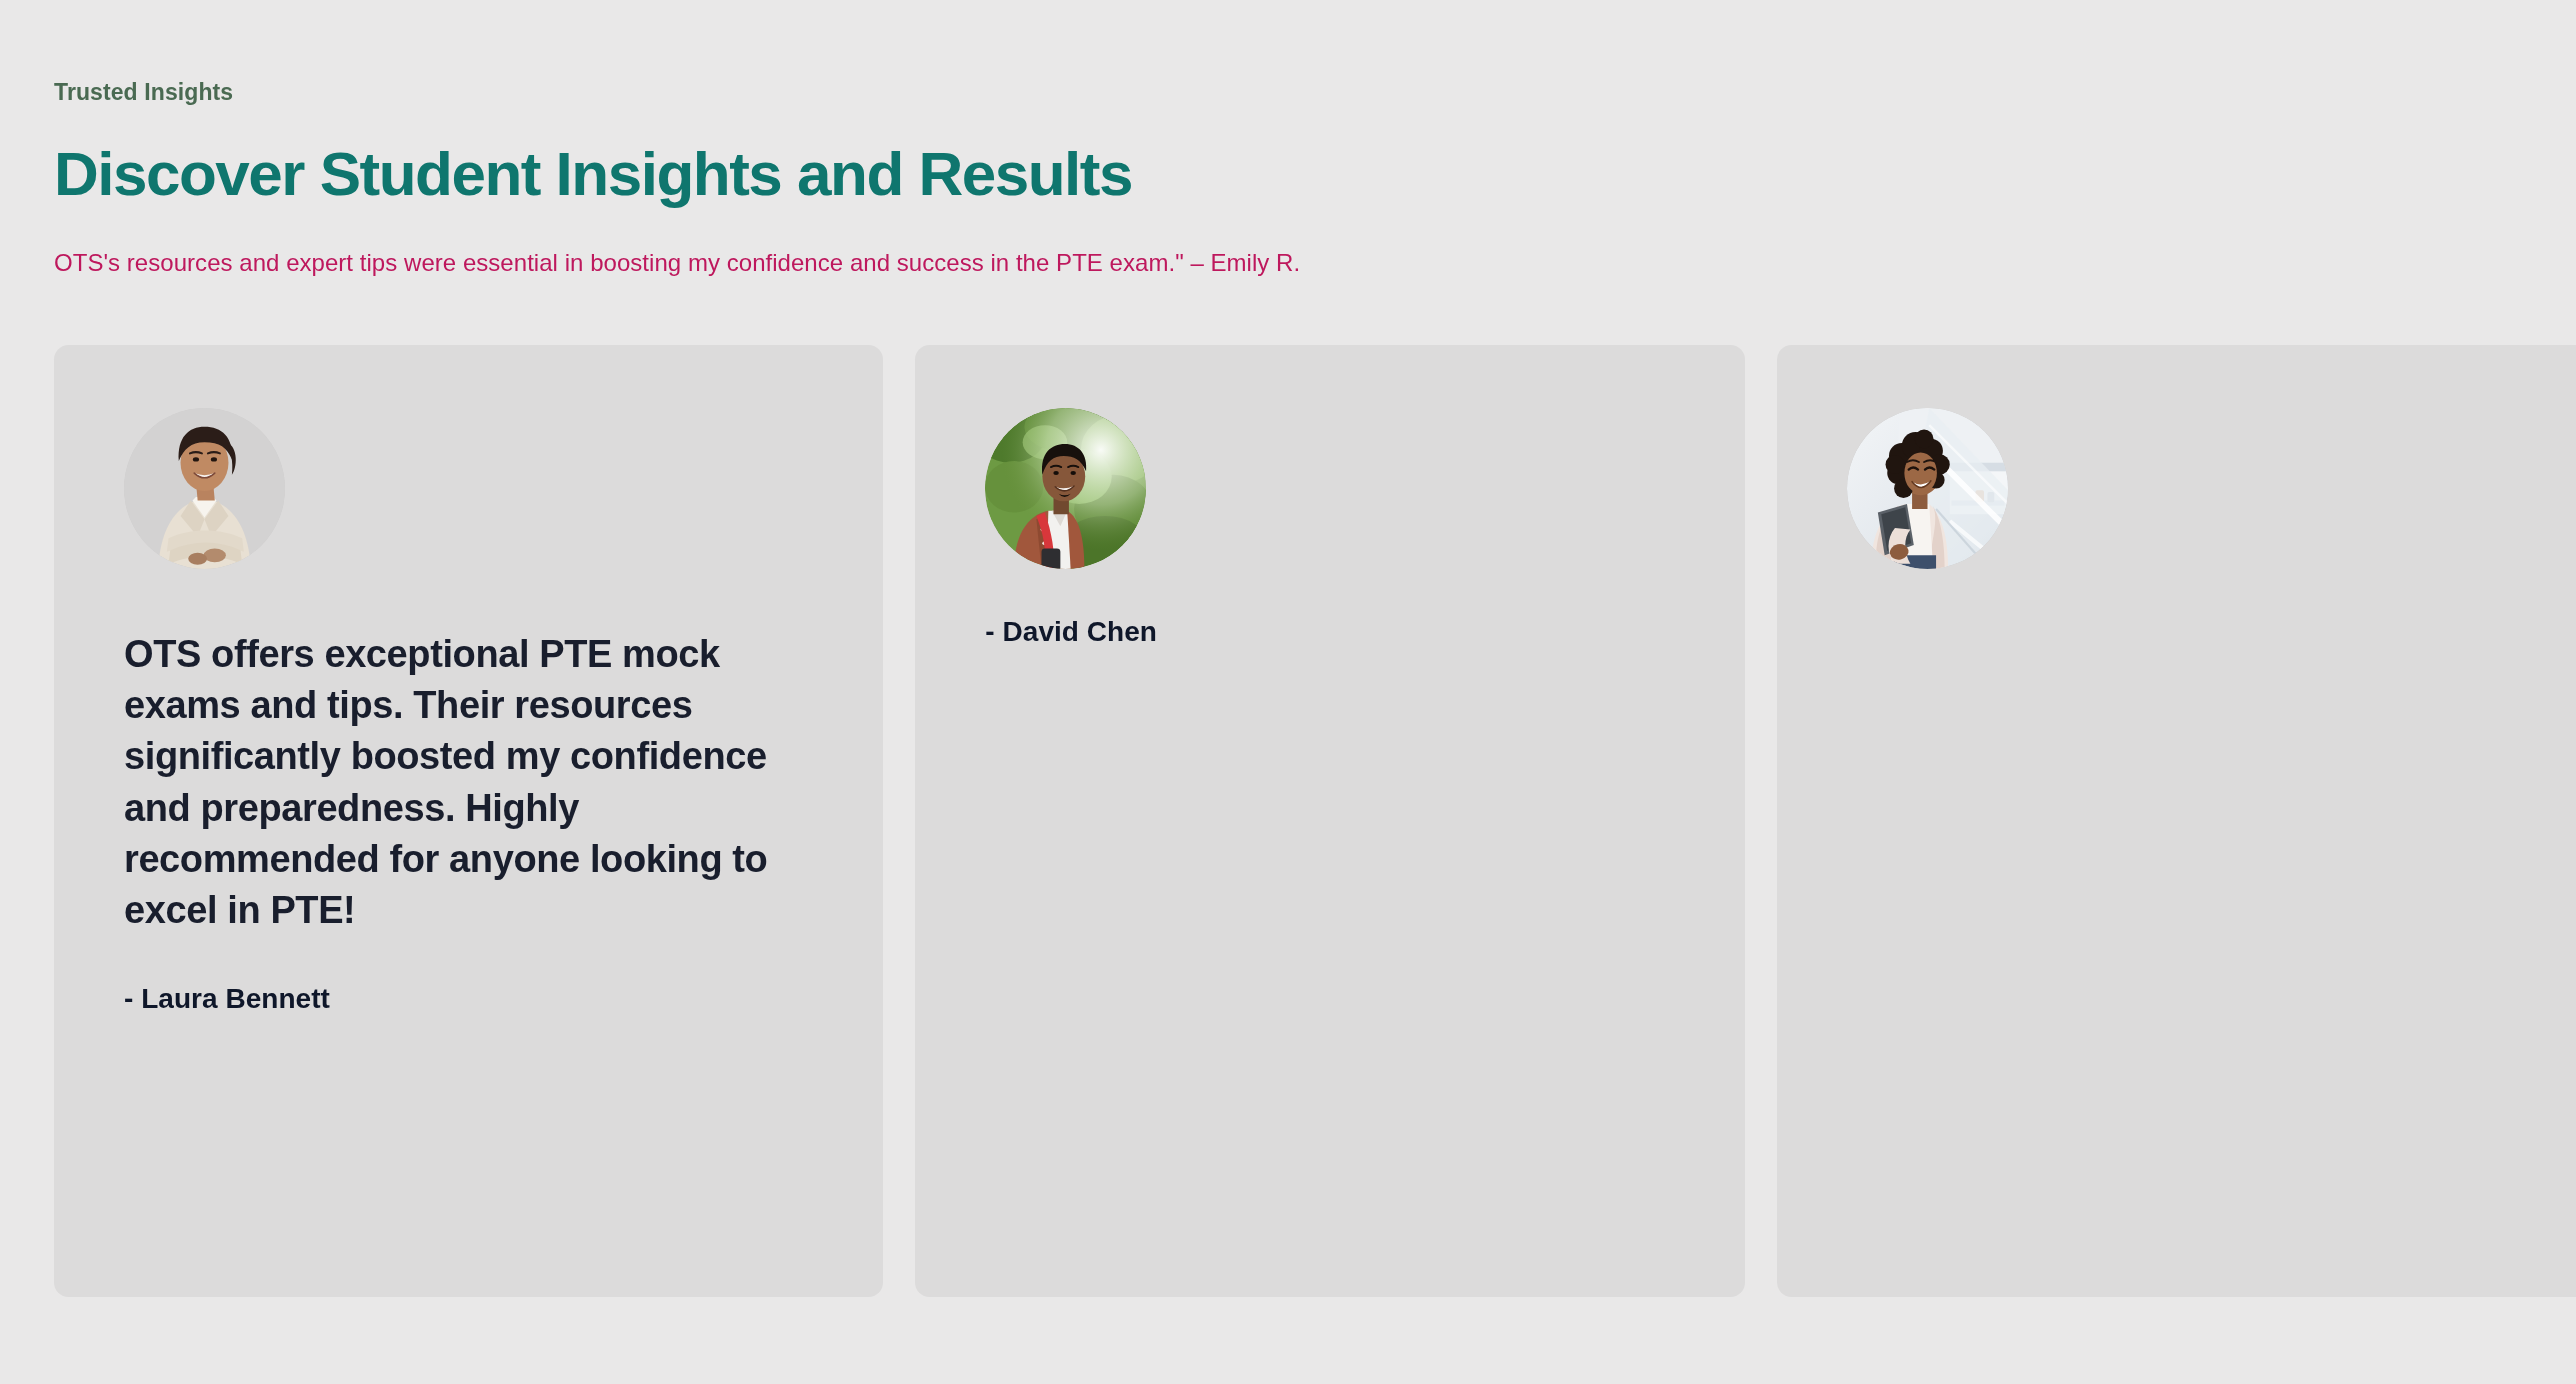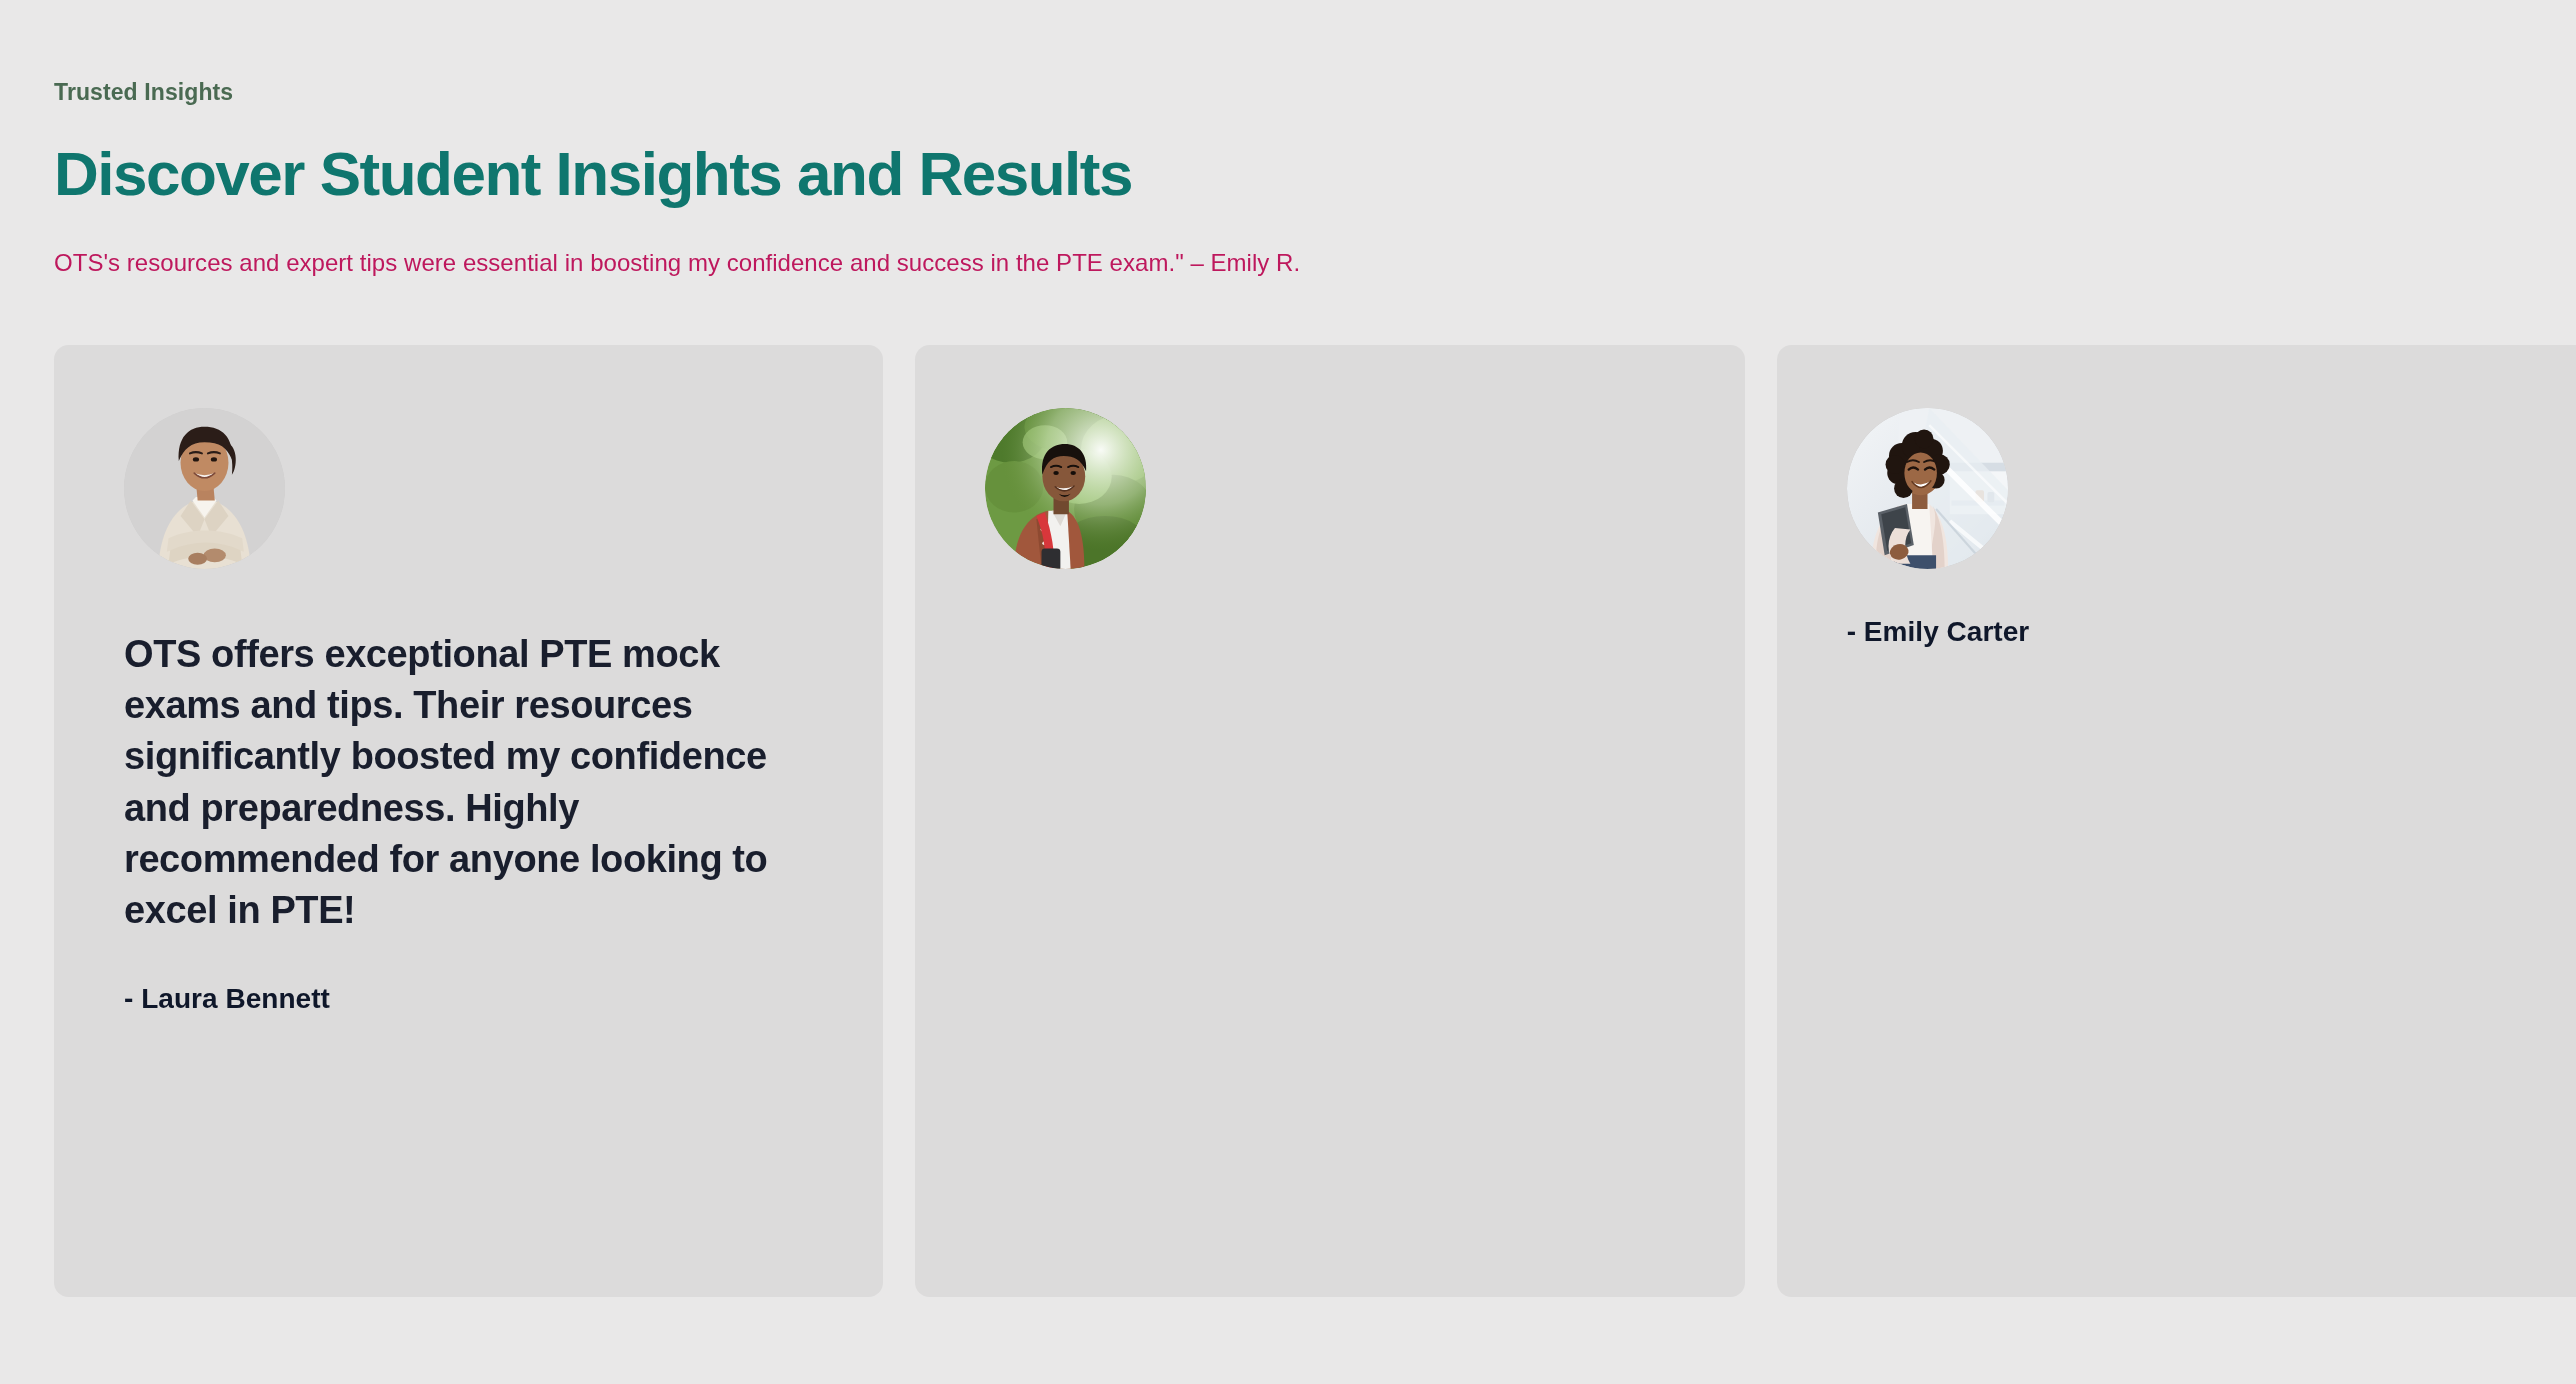--- a/index.html
+++ b/index.html
@@ -218,20 +218,21 @@
 
             <path d="M82 92 Q93 101 104 91 Q93 96 82 92 Z" fill="#f4efec"></path>
             <path d="M82 92 Q93 102 104 91" stroke="#54311f" stroke-width="1.7" fill="none" stroke-linecap="round"></path>
 
             <path d="M86 100 Q93 108 100 100 Q93 104 86 100 Z" fill="#17100c"></path>
           </g>
         </svg>
       </div>
 
 
+      <div class="author">- David Chen</div>
     </div>
 
     <div class="card">
       <div class="avatar">
         <svg viewBox="0 0 188 188" xmlns="http://www.w3.org/2000/svg" aria-hidden="true">
           <defs>
             <clipPath id="c3">
                 <circle cx="94" cy="94" r="94"></circle>
               </clipPath>
             <linearGradient id="office3" x1="0" y1="0" x2="1" y2="1">
@@ -292,18 +293,17 @@
             <path d="M70 63 Q77 59 84 63" stroke="#20150f" stroke-width="2.2" fill="none" stroke-linecap="round"></path>
             <path d="M90 63 Q97 59 104 63" stroke="#20150f" stroke-width="2.2" fill="none" stroke-linecap="round"></path>
 
             <path d="M76 86 Q87 99 98 85 Q87 93 76 86 Z" fill="#ffffff"></path>
             <path d="M76 86 Q87 100 98 85" stroke="#63381f" stroke-width="1.8" fill="none" stroke-linecap="round"></path>
           </g>
         </svg>
       </div>
 
 
-      <div class="author">- Emily Carter</div>
     </div>
 
   </div>
 </div>
 
 
 </body></html>

